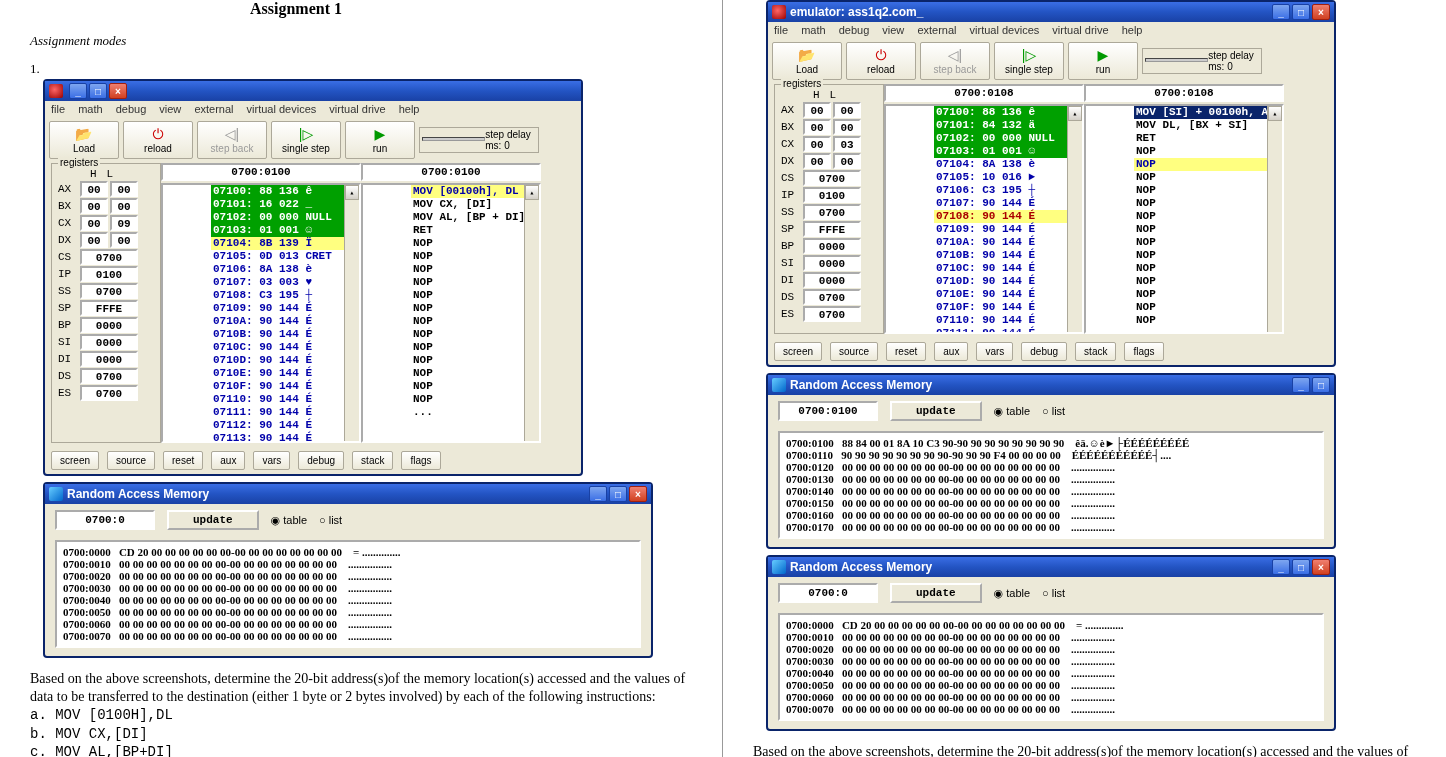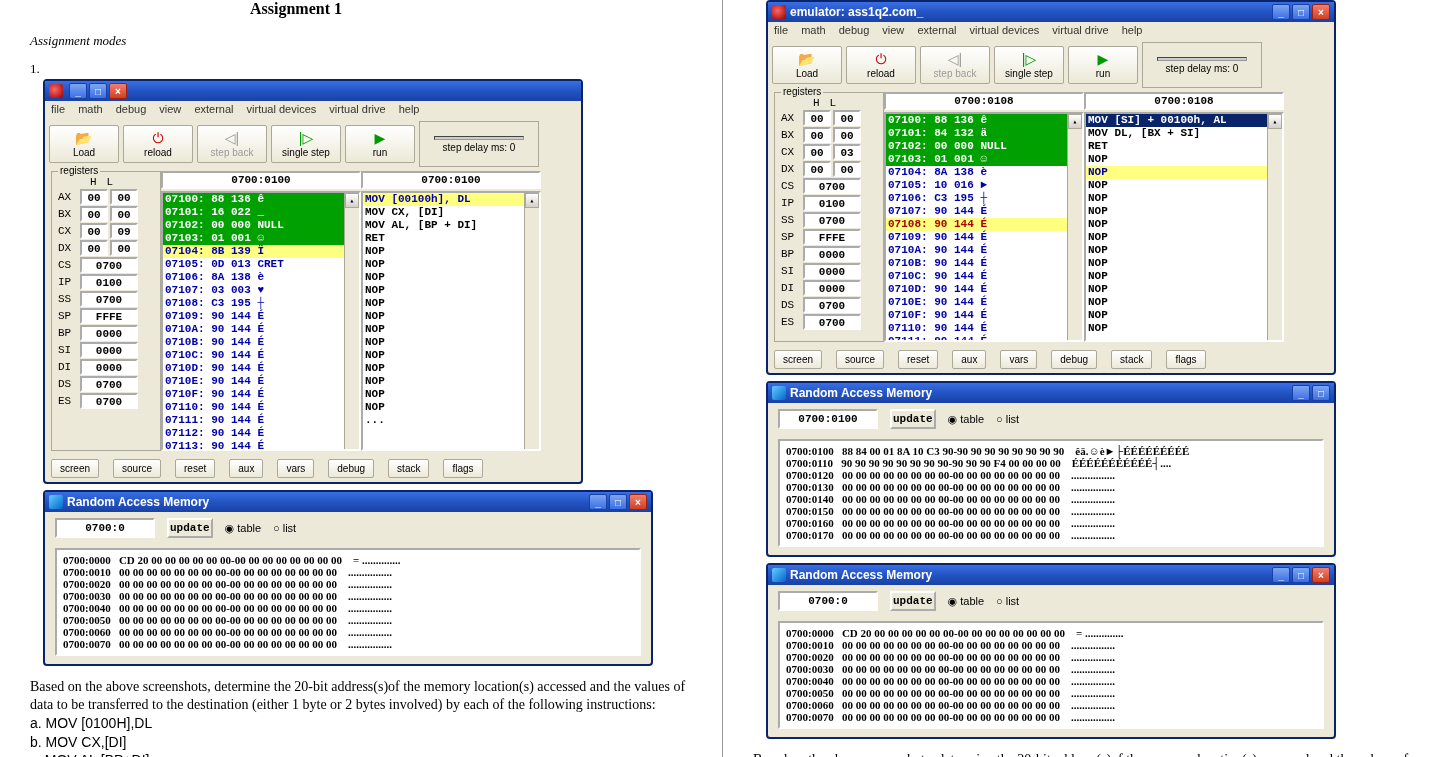--- a/index.html
+++ b/index.html
@@ -16,50 +16,50 @@
   .titlebar .tb-title { font-weight: bold; flex: 1; font-size: 12px; }
   .titlebar .win-btn { width: 18px; height: 16px; margin-left: 2px; border-radius: 2px; display: inline-flex; align-items: center; justify-content: center; font-size: 10px; font-weight: bold; cursor: pointer; }
   .win-btn-min, .win-btn-max { background: linear-gradient(to bottom,#7ea6f0,#3a6ee5); border:1px solid #1941a5; color:#fff; }
   .win-btn-close { background: linear-gradient(to bottom,#f08070,#d04020); border:1px solid #a02010; color:#fff; }
   .menubar { background: #ece9d8; padding: 2px 6px; font-size: 11px; color: #333; }
   .menubar span { margin-right: 10px; cursor: default; }
   .toolbar { display: flex; gap: 4px; padding: 4px; align-items: center; }
   .tbtn { border: 1px solid #aca899; background: linear-gradient(to bottom,#fff,#ece9d8); padding: 2px 6px; height: 38px; width: 70px; display: flex; flex-direction: column; align-items: center; justify-content: center; font-size: 10px; border-radius: 2px; cursor: pointer; }
   .tbtn .ticon { font-size: 14px; line-height: 14px; margin-bottom: 2px; }
   .tbtn.disabled { color:#999; }
-  .slider-area { border:1px solid #aca899; height:46px; width:120px; display:flex; flex-direction:column; align-items:center; justify-content:center; font-size:10px; padding:2px; }
+  .slider-area { border:1px solid #aca899; height:26px; width:120px; display:flex; flex-direction:row; align-items:center; justify-content:center; font-size:10px; padding:2px; }
   .slider-track { width:90px; height:4px; background:#ccc; border:1px inset #999; margin-bottom:2px; }
   .main-panels { display:flex; padding:0 6px 4px 6px; }
   .reg-panel { border:1px solid #aca899; padding:4px 6px; width:110px; position:relative; }
   .reg-panel .legend { position:absolute; top:-7px; left:6px; background:#ece9d8; font-size:10px; padding:0 2px; }
   .reg-hl { font-family: "Courier New", monospace; font-size:11px; margin-left:32px; letter-spacing:10px; }
   .reg-row { display:flex; align-items:center; margin:1px 0; font-family: "Courier New", monospace; font-size:11px; }
   .reg-row .rlab { width:22px; }
   .reg-row .rbox { border:2px inset #fff; background:#fff; width:28px; height:16px; text-align:center; font-weight:bold; margin-right:2px; line-height:14px; }
   .reg-row .rbox-wide { width:58px; }
   .code-panel { width:200px; display:flex; flex-direction:column; }
   .addr-display { border:2px inset #fff; background:#fff; font-family:"Courier New",monospace; font-weight:bold; font-size:11px; text-align:center; padding:1px; margin-bottom:2px; }
-  .code-list { border:2px inset #fff; background:#fff; font-family:"Courier New",monospace; font-size:11px; font-weight:bold; height:260px; overflow:hidden; position:relative; }
+  .code-list { border:2px inset #fff; background:#fff; font-family:"Courier New",monospace; font-size:11px; font-weight:bold; height:260px; overflow:hidden; position:relative;padding-left:48px; }
   .code-line { padding:0 2px; white-space:pre; line-height:13px; }
   .hl-green { background:#00a000; color:#fff; }
   .hl-yellow { background:#ffff80; color:#00a; }
   .txt-blue { color:#00a; }
   .txt-red { color:#a00; }
   .scroll-v { position:absolute; right:0; top:0; bottom:0; width:15px; background:#ece9d8; border-left:1px solid #aca899; }
   .scroll-btn { height:15px; background:linear-gradient(to bottom,#fff,#d4d0c8); border:1px solid #aca899; text-align:center; font-size:8px; line-height:13px; }
   .disasm-panel { width:180px; display:flex; flex-direction:column; }
-  .bottom-btns { display:flex; gap:14px; padding:4px 6px; }
+  .bottom-btns { display:flex; gap:8px; padding:4px 6px; }
   .bbtn { border:1px solid #aca899; background:linear-gradient(to bottom,#fff,#ece9d8); padding:3px 8px; font-size:10px; border-radius:2px; cursor:pointer; }
   .ram-controls { display:flex; align-items:center; gap:12px; padding:6px 10px; }
   .ram-addr { border:2px inset #fff; background:#fff; font-family:"Courier New",monospace; font-weight:bold; font-size:11px; width:100px; text-align:center; padding:2px; }
-  .ram-update { border:2px outset #fff; background:#ece9d8; font-family:"Courier New",monospace; font-weight:bold; padding:2px 1px; cursor:pointer; }
+  .ram-update { border:2px outset #fff; background:#ece9d8; font-family:"Courier New",monospace; font-weight:bold; padding:2px 24px; cursor:pointer; }
   .radio-lbl { font-size:11px; display:flex; align-items:center; gap:3px; }
   .hex-dump { border:2px inset #fff; background:#fff; margin:4px 10px 8px 10px; padding:4px 6px; font-family:Liberation Serif, serif; font-size:11px; font-weight:bold; white-space:pre; line-height:12px; }
   .question-text { font-family:"Times New Roman",serif; font-size:14px; margin-top:6px; line-height:1.3; }
-  .question-text .code { font-family:Liberation Sans, sans-serif; }
+  .question-text .code { font-family:Liberation Mono, monospace; }
   .emu-icon { display:inline-block; width:12px; height:12px; background:radial-gradient(circle at 40% 40%, #f66, #900); border-radius:2px; }
   .ram-icon { display:inline-block; width:12px; height:12px; background:linear-gradient(135deg,#6cf,#06c); border-radius:2px; }
 </style>
 </head>
 <body>
 
 <div class="page-container">
 
 <div class="column col-left">
   <div class="assignment-title">Assignment 1</div>

